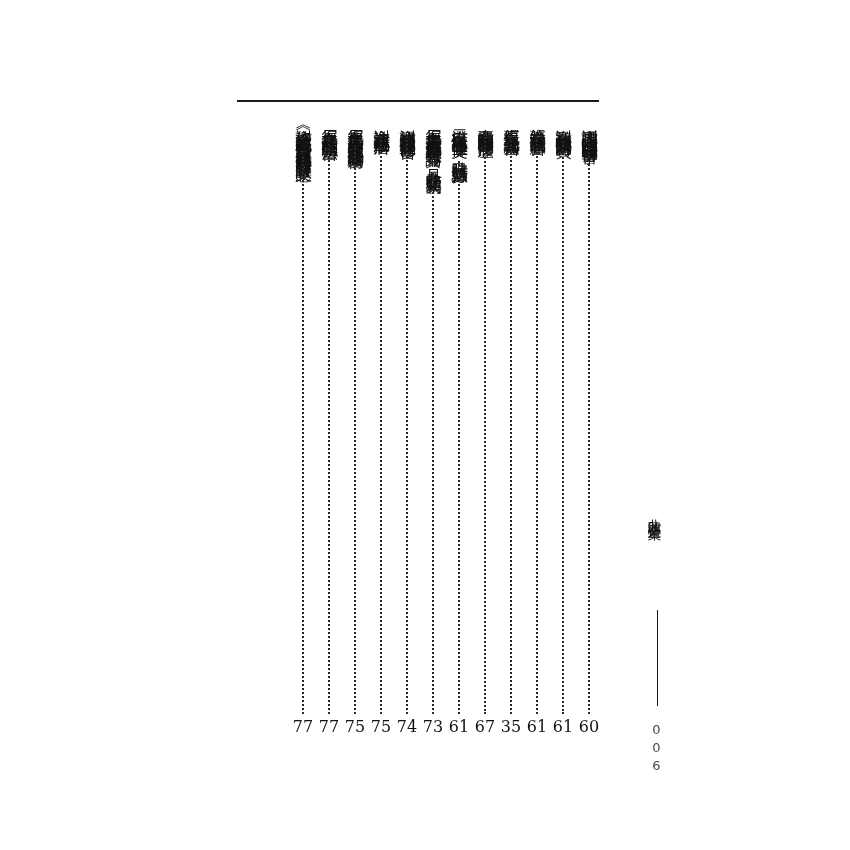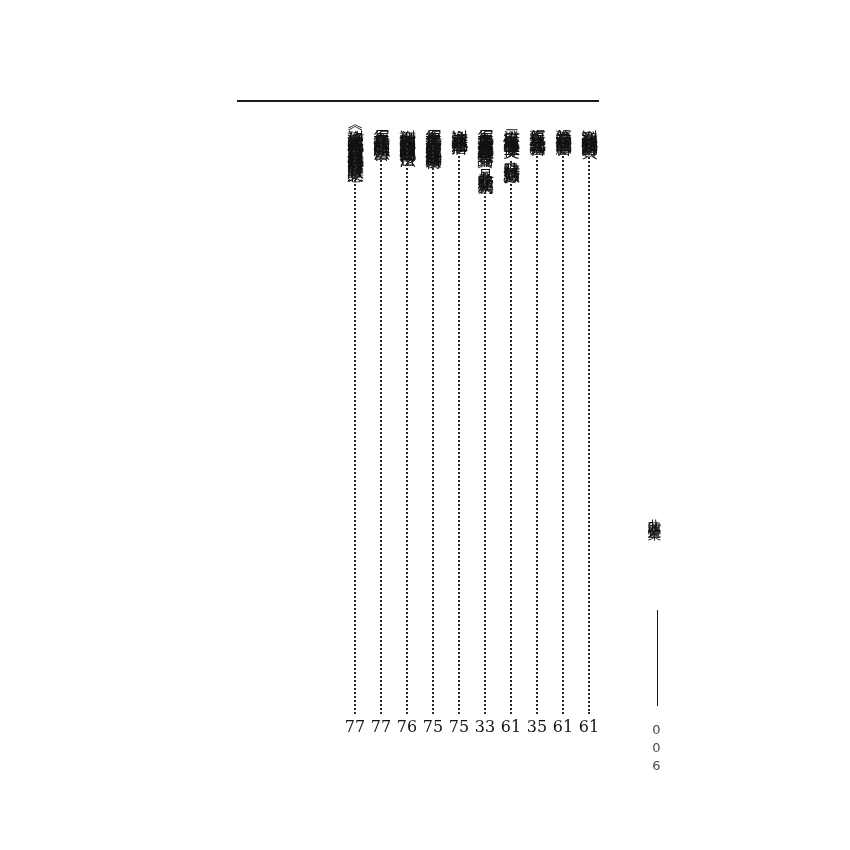--- a/index.html
+++ b/index.html
@@ -117,71 +117,81 @@
 </style>
 </head>
 <body>
 
 <div class="page">
 
   <div class="top-rule"></div>
 
   <div class="toc">
 
+    <div class="toc-entry">
+      <div class="entry-title">謝譚雲山居士囑出關主持印僑佛學會事</div>
+      <div class="leader"></div>
+      <div class="page-num">60</div>
+    </div>
 
     <div class="toc-entry">
       <div class="entry-title">謝辭敞培先生接濟閉關月費</div>
       <div class="leader"></div>
       <div class="page-num">61</div>
     </div>
 
     <div class="toc-entry">
       <div class="entry-title">答張澄基居士問氣脈書</div>
       <div class="leader"></div>
       <div class="page-num">61</div>
     </div>
 
 
     <div class="toc-entry">
       <div class="entry-title">復張厚甕先生論眞知書</div>
       <div class="leader"></div>
       <div class="page-num">35</div>
     </div>
 
+    <div class="toc-entry">
+      <div class="entry-title">奉覆馮大阿闍黎問學佛履歷</div>
+      <div class="leader"></div>
+      <div class="page-num">67</div>
+    </div>
 
     <div class="toc-entry">
       <div class="entry-title">示澄兒以性衛生及優生條文，時彼已結婚數月</div>
       <div class="leader"></div>
       <div class="page-num">61</div>
     </div>
 
     <div class="toc-entry">
       <div class="entry-title">復屈文六老居士探究頗瓦證量（其後有專論，見《曲肱齋文初集》）</div>
       <div class="leader"></div>
-      <div class="page-num">33</div>
-    </div>
-
+      <div class="page-num">73</div>
+    </div>
+
+    <div class="toc-entry">
+      <div class="entry-title">謝梁燦熒桂賢昆仲並勸自修書</div>
+      <div class="leader"></div>
+      <div class="page-num">74</div>
+    </div>
 
     <div class="toc-entry">
       <div class="entry-title">謝沙濂泉先生賜掛曆</div>
       <div class="leader"></div>
       <div class="page-num">75</div>
     </div>
 
     <div class="toc-entry">
       <div class="entry-title">復屈文六老居士論印《大藏經》事並辭編纂虛銜</div>
       <div class="leader"></div>
       <div class="page-num">75</div>
     </div>
 
-    <div class="toc-entry">
-      <div class="entry-title">謝顏世亮施剛巽走訪並擬買舍此間同修密法</div>
-      <div class="leader"></div>
-      <div class="page-num">76</div>
-    </div>
 
     <div class="toc-entry">
       <div class="entry-title">復屈文六老居士所勸出關弘法書</div>
       <div class="leader"></div>
       <div class="page-num">77</div>
     </div>
 
     <div class="toc-entry">
       <div class="entry-title">謝修訂《大藏經》會寄贈《卅一種藏經目錄對照表解》附陳對該草案意</div>
       <div class="leader"></div>

